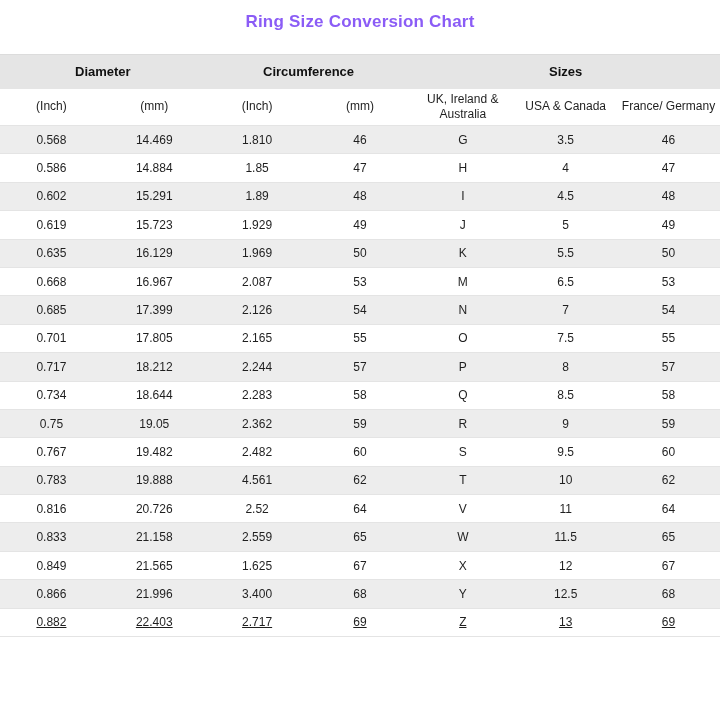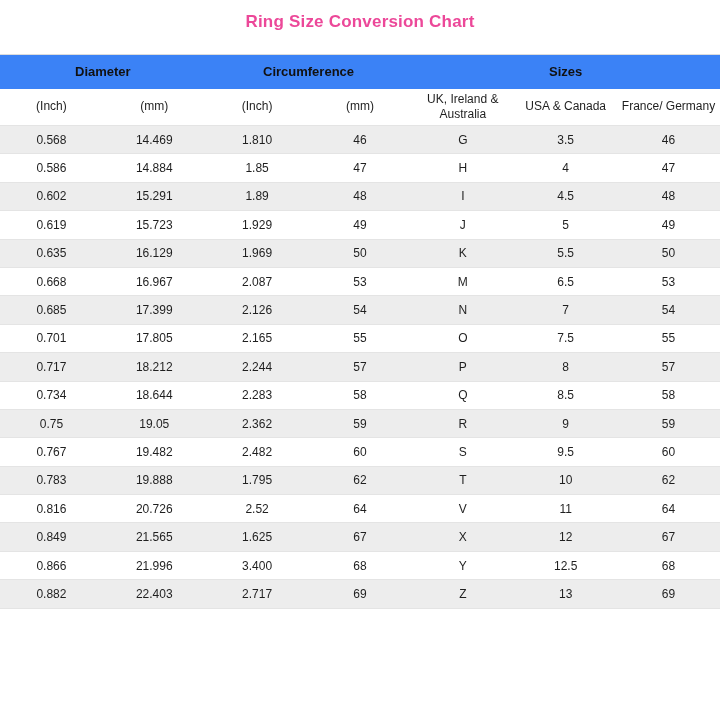--- a/index.html
+++ b/index.html
@@ -19,40 +19,40 @@
   }
   .title {
     margin: 0;
     padding-top: 12px;
     height: 54px;
     box-sizing: border-box;
     text-align: center;
     font-size: 17px;
     line-height: 20px;
     font-weight: bold;
-    color: #ec4899;
+    color: #8b5cf6;
     letter-spacing: 0.2px;
   }
   table.ring-table {
     width: 720px;
     border-collapse: collapse;
     table-layout: fixed;
   }
   table.ring-table th,
   table.ring-table td {
     text-align: center;
     vertical-align: middle;
     padding: 0 2px;
     font-size: 12px;
     font-weight: normal;
     color: #1f1f1f;
     overflow: hidden;
   }
   tr.group-row {
-    background: #3b82f6;
+    background: #e5e5e5;
     height: 34px;
     border-top: 1px solid #dcdcdc;
   }
   tr.group-row th {
     font-weight: bold;
     font-size: 13px;
     color: #111111;
   }
   tr.sub-row {
     background: #ffffff;
@@ -68,20 +68,21 @@
     border-top: 1px solid #e4e4e4;
   }
   tbody tr:nth-child(odd) {
     background: #ededed;
   }
   tbody tr:nth-child(even) {
     background: #ffffff;
   }
   tbody tr:last-child {
     border-bottom: 1px solid #e4e4e4;
+    text-decoration: underline;
   }
 </style>
 </head>
 <body>
 
 <div class="page">
   <h1 class="title">Ring Size Conversion Chart</h1>
 
   <table class="ring-table">
     <thead>
@@ -205,36 +206,45 @@
           <td>19.482</td>
           <td>2.482</td>
           <td>60</td>
           <td>S</td>
           <td>9.5</td>
           <td>60</td>
         </tr>
         <tr>
           <td>0.783</td>
           <td>19.888</td>
-          <td>1.795</td>
+          <td>4.561</td>
           <td>62</td>
           <td>T</td>
           <td>10</td>
           <td>62</td>
         </tr>
         <tr>
           <td>0.816</td>
           <td>20.726</td>
           <td>2.52</td>
           <td>64</td>
           <td>V</td>
           <td>11</td>
           <td>64</td>
         </tr>
         <tr>
+          <td>0.833</td>
+          <td>21.158</td>
+          <td>2.559</td>
+          <td>65</td>
+          <td>W</td>
+          <td>11.5</td>
+          <td>65</td>
+        </tr>
+        <tr>
           <td>0.849</td>
           <td>21.565</td>
           <td>1.625</td>
           <td>67</td>
           <td>X</td>
           <td>12</td>
           <td>67</td>
         </tr>
         <tr>
           <td>0.866</td>

